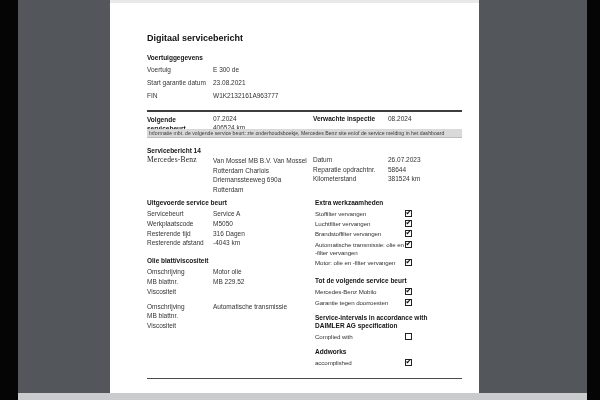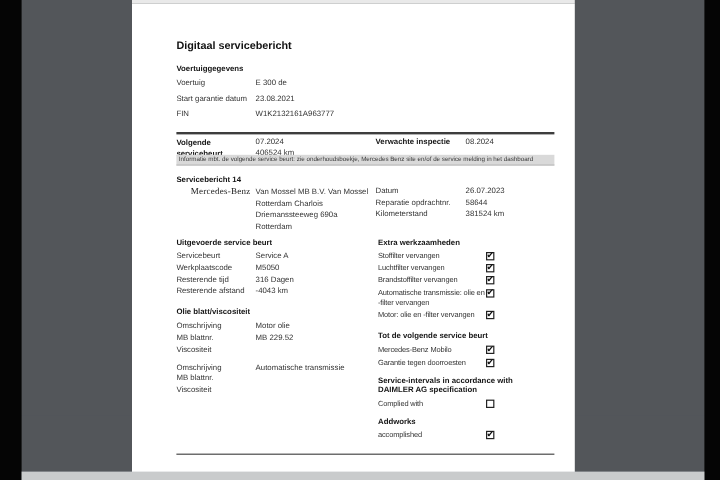--- a/index.html
+++ b/index.html
@@ -32,21 +32,21 @@
   .sec-next .nkm   { position:absolute; left:66px; top:9px; }
   .sec-next .ilabel { position:absolute; left:166px; top:0; font-weight:bold; color:#151515; }
   .sec-next .ivalue { position:absolute; left:241px; top:0; }
 
   .note-bar { position:absolute; left:37px; top:126px; width:315px; height:9px; background:#d9d9d9;
               border-bottom:1px solid #bdbdbd; font-size:5.2px; line-height:8px; color:#3a3a3a;
               white-space:nowrap; overflow:hidden; padding:0 2px; }
 
   .sec-report { position:absolute; left:37px; top:144px; width:315px; }
   .sec-report .h { position:absolute; left:0; top:0; }
-  .brand { position:absolute; left:12px; top:9px; font-family:"Liberation Serif", serif;
+  .brand { position:absolute; left:0; top:9px; font-family:"Liberation Serif", serif;
            font-size:7.5px; color:#1c1c1c; letter-spacing:0.2px; }
   .dealer { position:absolute; left:66px; top:9px; width:100px; line-height:9.7px; }
   .rep-rows { position:absolute; left:166px; top:9px; width:186px; }
   .rep-rows .rrow { display:flex; height:9.7px; }
   .rep-rows .lab { width:75px; }
 
   .col-left  { position:absolute; left:37px;  top:196px; width:160px; }
   .col-right { position:absolute; left:205px; top:196px; width:150px; }
   .col-left .h, .col-right .h { line-height:8px; margin-bottom:3px; }
   .frow { display:flex; height:9.8px; }

